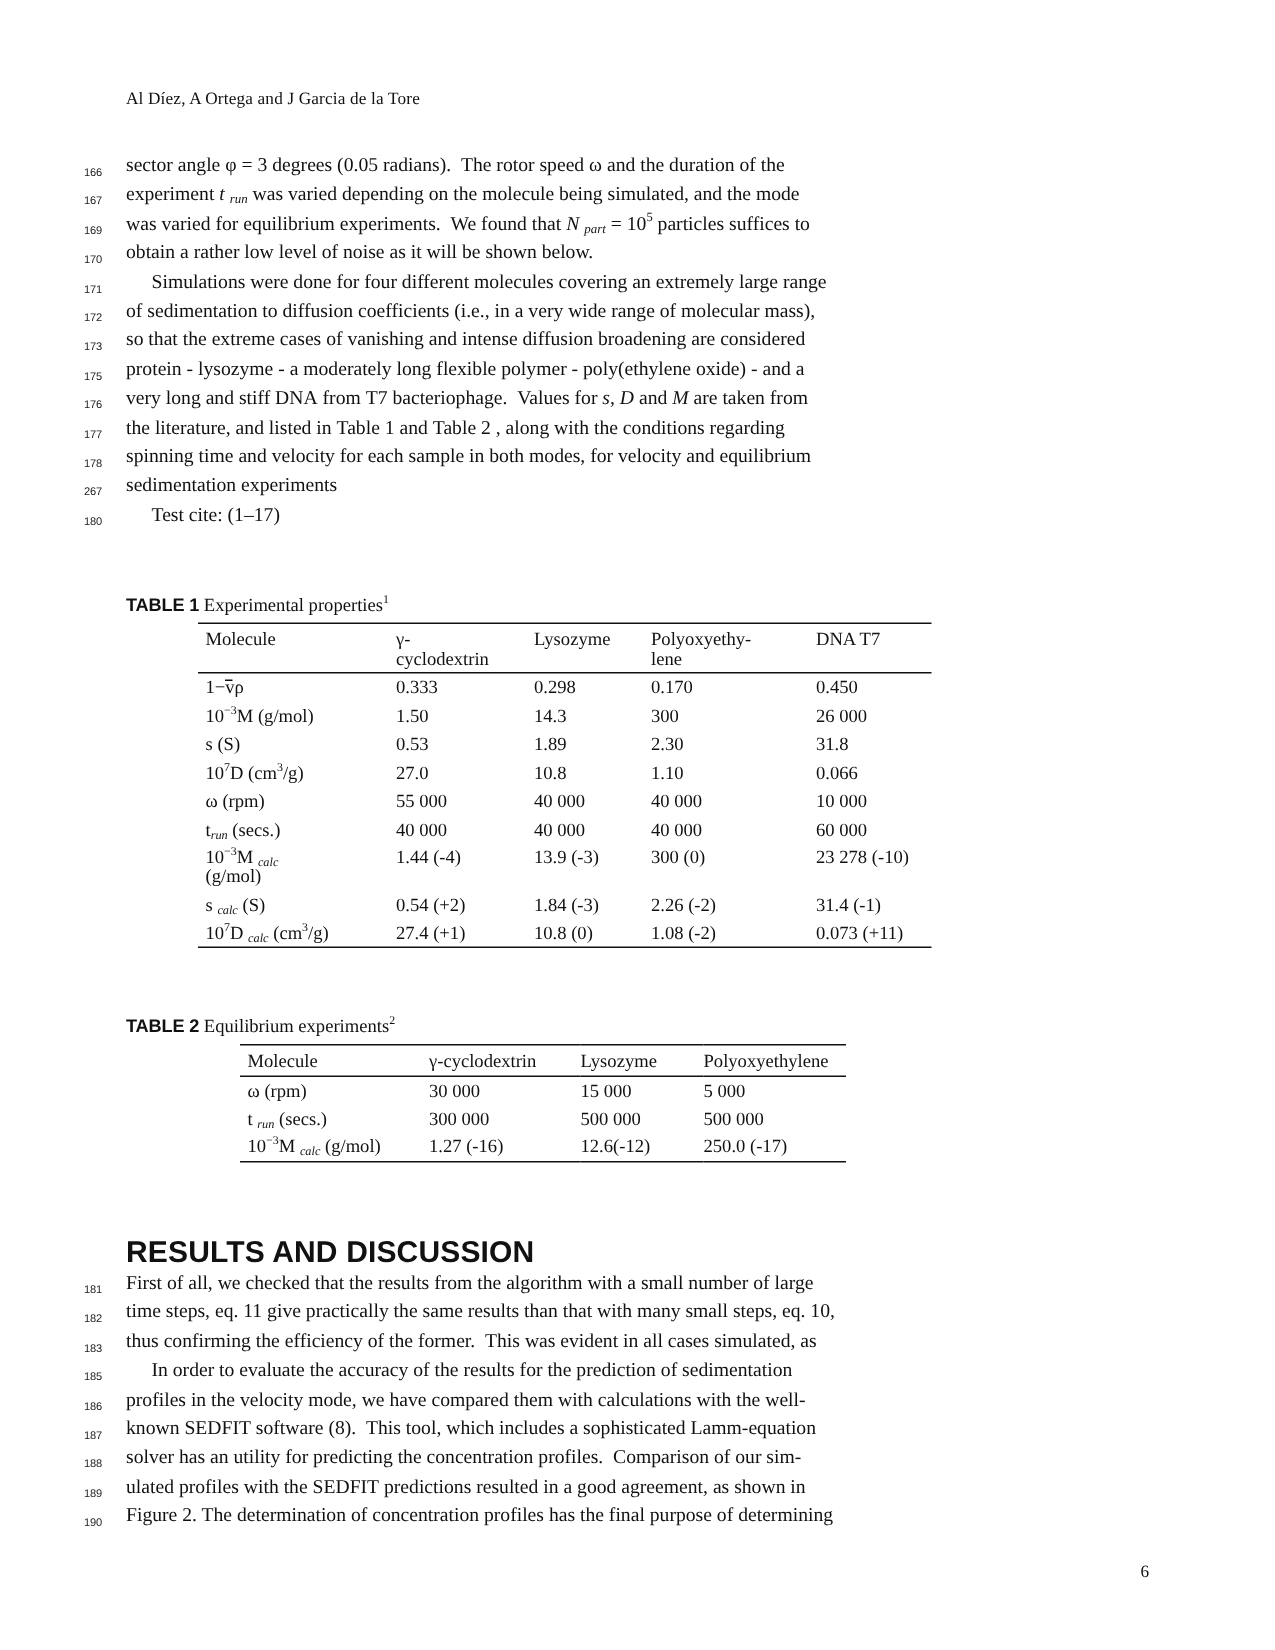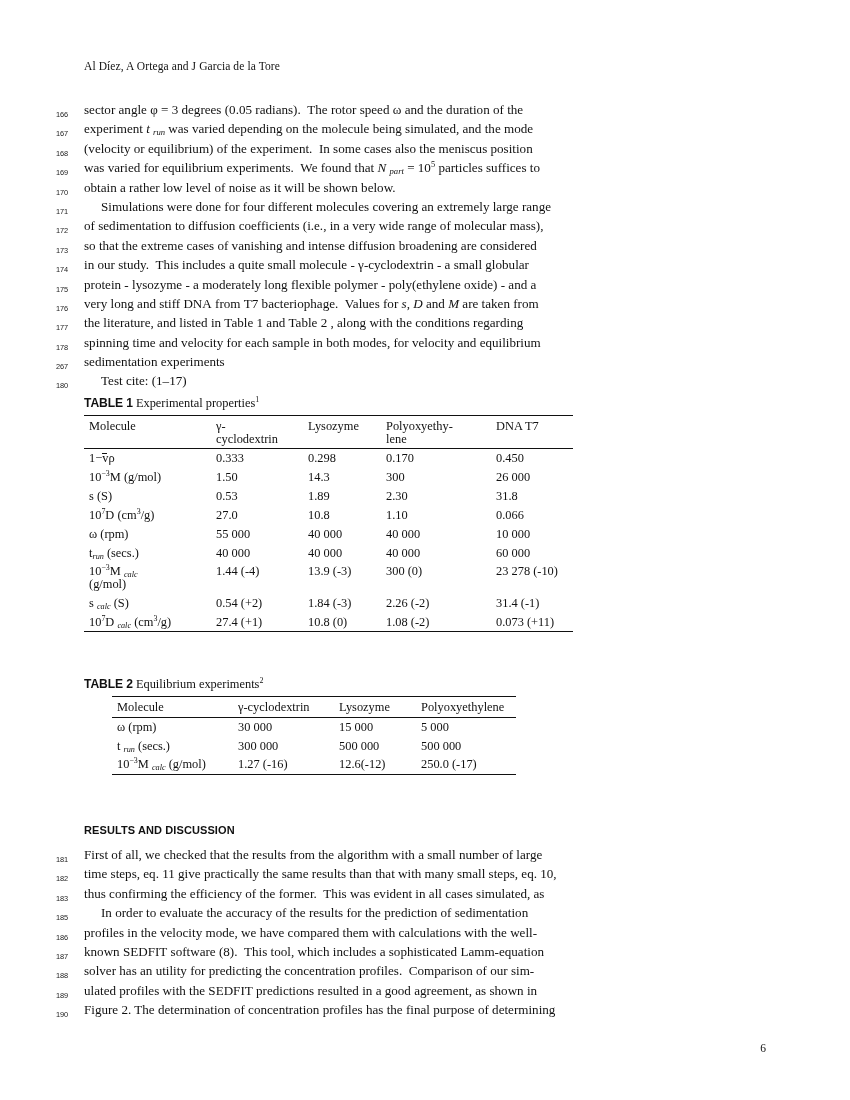--- a/index.html
+++ b/index.html
@@ -76,20 +76,21 @@
     font-family: "Liberation Sans", sans-serif;
     font-weight: bold;
     font-size: 12.1px;
     letter-spacing: -0.1px;
   }
 
   table.sci {
     border-collapse: collapse;
     font-size: 12.4px;
     line-height: 1.02;
+    margin-left: 48px;
   }
   table.sci td, table.sci th {
     text-align: left;
     vertical-align: top;
     font-weight: normal;
     padding: 3.1px 6px 3.1px 0;
   }
   table.sci thead tr.hrow th { padding-top: 4px; }
   table.sci .rule-top   { border-top: 1.45px solid #111; }
   table.sci .rule-mid   { border-top: 0.9px solid #111; }
@@ -113,21 +114,21 @@
   #table2 col.d1 { width: 101px; }
   #table2 col.d2 { width: 82px; }
   #table2 col.d3 { width: 95px; }
 
   
   .sechead {
     position: absolute;
     left: 84px;
     font-family: "Liberation Sans", sans-serif;
     font-weight: bold;
-    font-size: 11px;
+    font-size: 20px;
     letter-spacing: .1px;
   }
 
   
   .folio {
     position: absolute;
     right: 84px; top: 1042px;
     font-size: 11.5px;
   }
 </style>
@@ -143,24 +144,20 @@
     <div class="ln">
       <span class="lnum">166</span>
       <span class="just">sector&nbsp;angle&nbsp;<i class="gk">φ</i>&nbsp;=&nbsp;3&nbsp;degrees&nbsp;(0.05&nbsp;radians).&nbsp;&nbsp;The&nbsp;rotor&nbsp;speed&nbsp;<i class="gk">ω</i>&nbsp;and&nbsp;the&nbsp;duration&nbsp;of&nbsp;the</span>
     </div>
 
     <div class="ln">
       <span class="lnum">167</span>
       <span class="just">experiment&nbsp;<i class="mi">t</i>&nbsp;<span class="sub-it">run</span>&nbsp;was&nbsp;varied&nbsp;depending&nbsp;on&nbsp;the&nbsp;molecule&nbsp;being&nbsp;simulated,&nbsp;and&nbsp;the&nbsp;mode</span>
     </div>
 
-    <div class="ln">
-      <span class="lnum">168</span>
-      <span class="just">(velocity&nbsp;or&nbsp;equilibrium)&nbsp;of&nbsp;the&nbsp;experiment.&nbsp;&nbsp;In&nbsp;some&nbsp;cases&nbsp;also&nbsp;the&nbsp;meniscus&nbsp;position</span>
-    </div>
 
     <div class="ln">
       <span class="lnum">169</span>
       <span class="just">was&nbsp;varied&nbsp;for&nbsp;equilibrium&nbsp;experiments.&nbsp;&nbsp;We&nbsp;found&nbsp;that&nbsp;<i class="mi">N</i>&nbsp;<span class="sub-it">part</span>&nbsp;=&nbsp;10<sup>5</sup>&nbsp;particles&nbsp;suffices&nbsp;to</span>
     </div>
 
     <div class="ln nojust">
       <span class="lnum">170</span>
       <span>obtain a rather low level of noise as it will be shown below.</span>
     </div>
@@ -173,24 +170,20 @@
     <div class="ln">
       <span class="lnum">172</span>
       <span class="just">of&nbsp;sedimentation&nbsp;to&nbsp;diffusion&nbsp;coefficients&nbsp;(i.e.,&nbsp;in&nbsp;a&nbsp;very&nbsp;wide&nbsp;range&nbsp;of&nbsp;molecular&nbsp;mass),</span>
     </div>
 
     <div class="ln">
       <span class="lnum">173</span>
       <span class="just">so&nbsp;that&nbsp;the&nbsp;extreme&nbsp;cases&nbsp;of&nbsp;vanishing&nbsp;and&nbsp;intense&nbsp;diffusion&nbsp;broadening&nbsp;are&nbsp;considered</span>
     </div>
 
-    <div class="ln">
-      <span class="lnum">174</span>
-      <span class="just">in&nbsp;our&nbsp;study.&nbsp;&nbsp;This&nbsp;includes&nbsp;a&nbsp;quite&nbsp;small&nbsp;molecule&nbsp;-&nbsp;<i class="gk">γ</i>-cyclodextrin&nbsp;-&nbsp;a&nbsp;small&nbsp;globular</span>
-    </div>
 
     <div class="ln">
       <span class="lnum">175</span>
       <span class="just">protein&nbsp;-&nbsp;lysozyme&nbsp;-&nbsp;a&nbsp;moderately&nbsp;long&nbsp;flexible&nbsp;polymer&nbsp;-&nbsp;poly(ethylene&nbsp;oxide)&nbsp;-&nbsp;and&nbsp;a</span>
     </div>
 
     <div class="ln">
       <span class="lnum">176</span>
       <span class="just">very&nbsp;long&nbsp;and&nbsp;stiff&nbsp;DNA&nbsp;from&nbsp;T7&nbsp;bacteriophage.&nbsp;&nbsp;Values&nbsp;for&nbsp;<i class="mi">s</i>,&nbsp;<i class="mi">D</i>&nbsp;and&nbsp;<i class="mi">M</i>&nbsp;are&nbsp;taken&nbsp;from</span>
     </div>

